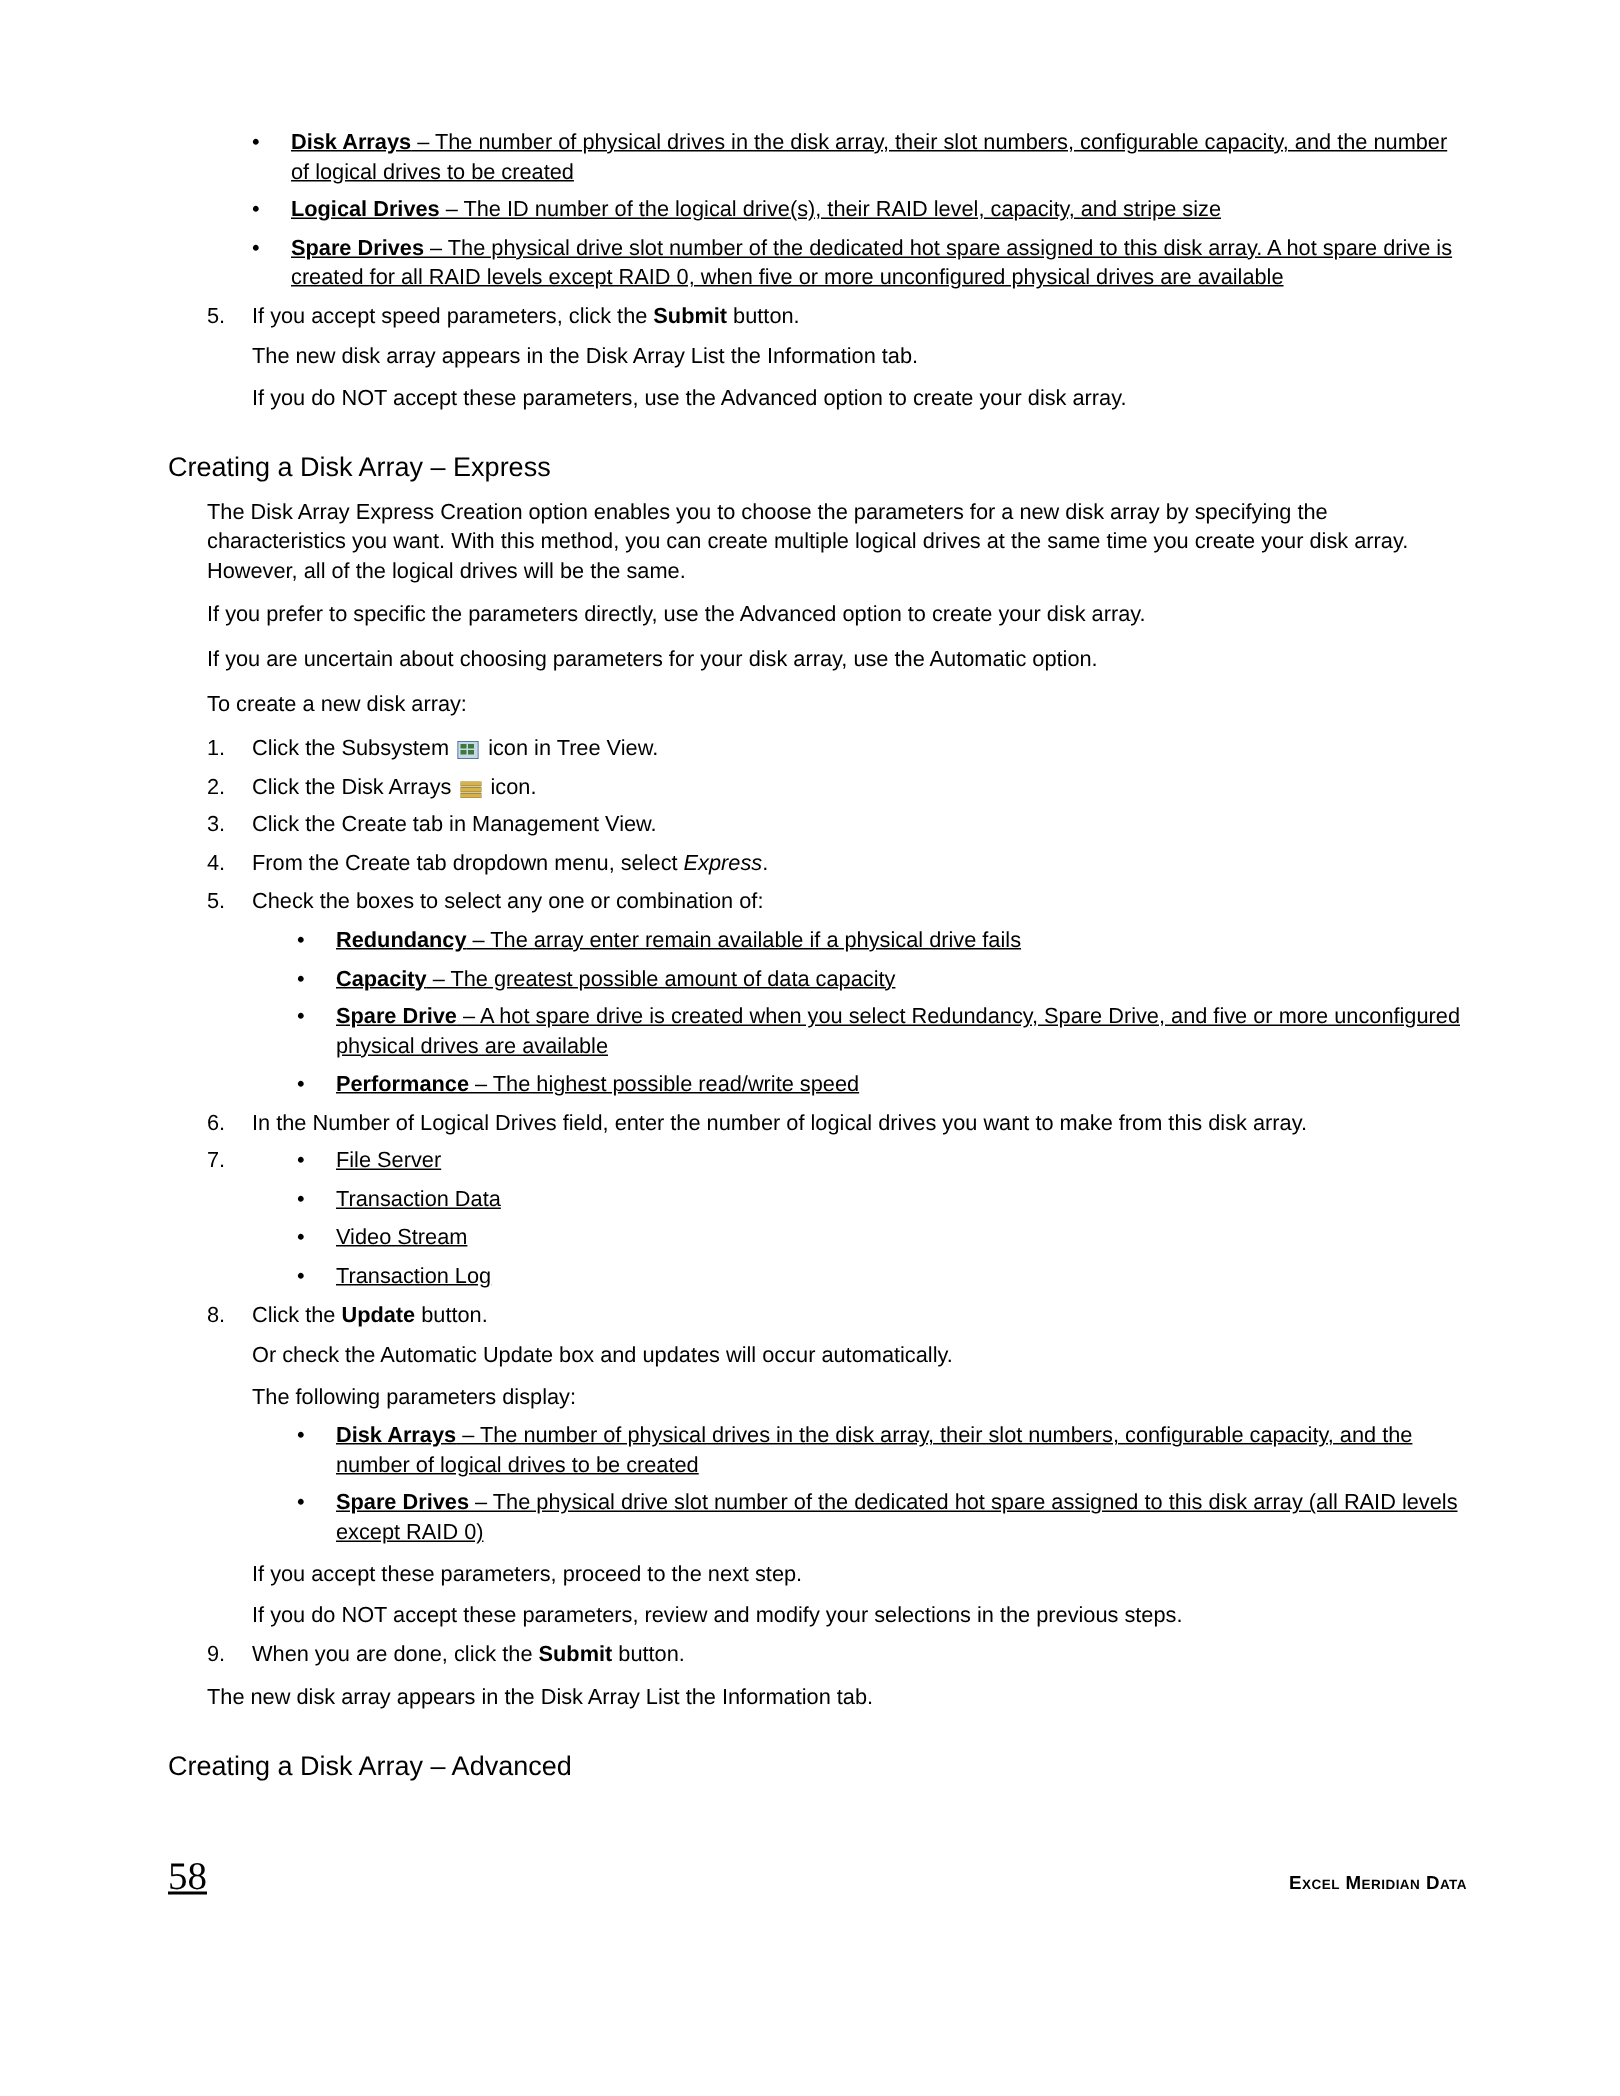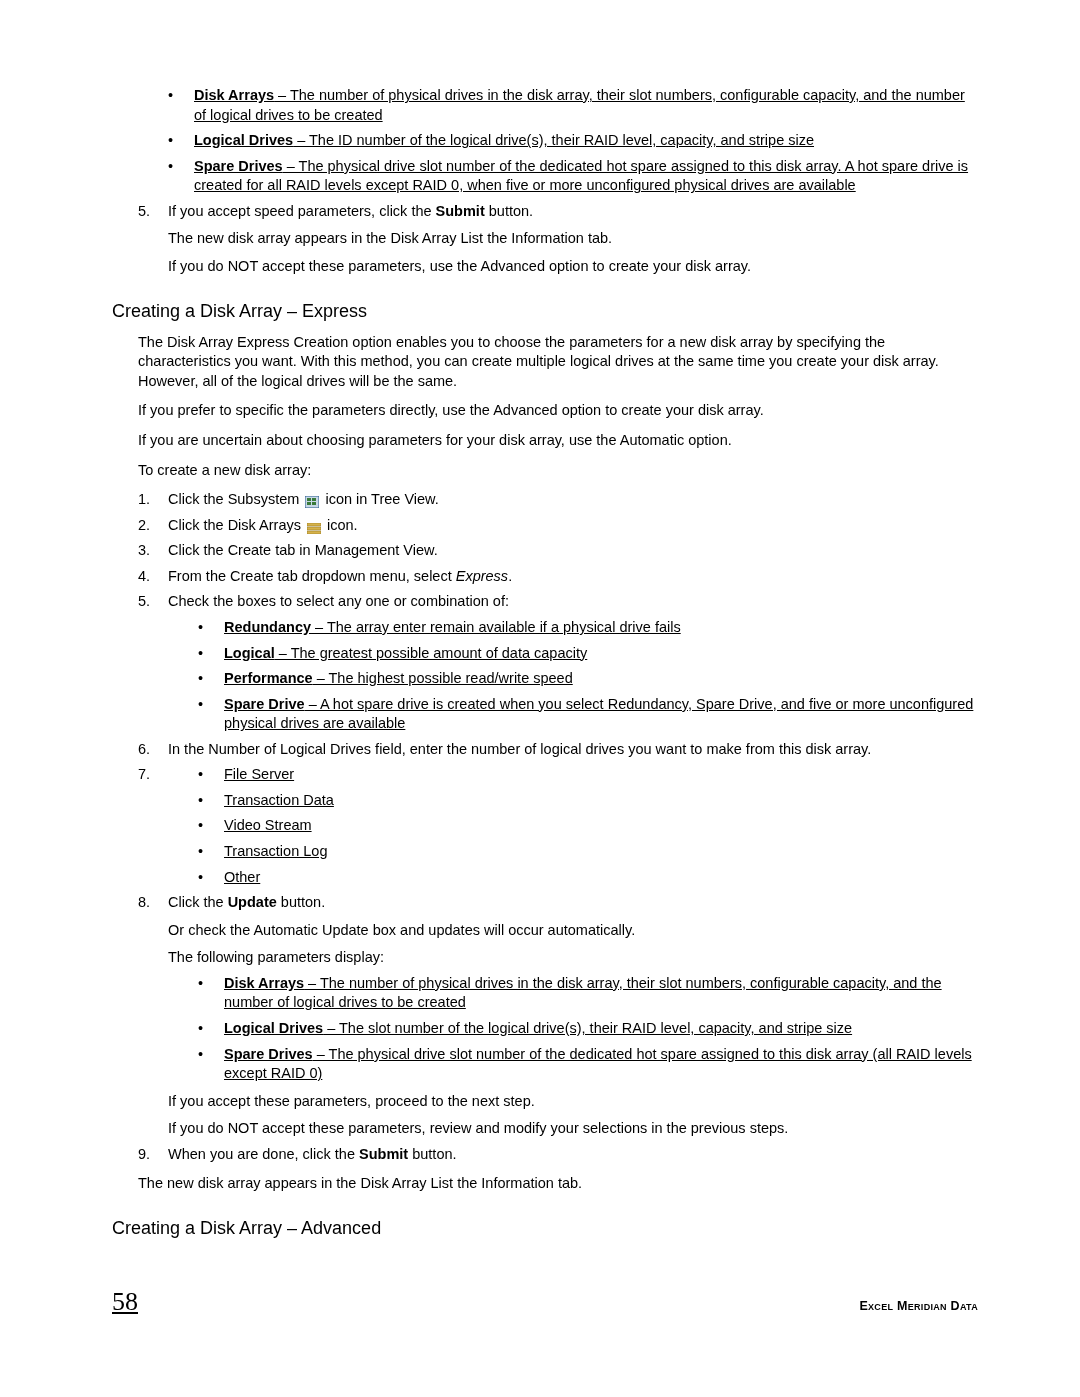--- a/index.html
+++ b/index.html
@@ -141,47 +141,45 @@
   </li>
   <li>
     <span class="num">4.</span>
     <span>From the Create tab dropdown menu, select </span><span class="italic">Express</span><span>.</span>
   </li>
   <li>
     <span class="num">5.</span>
     <span>Check the boxes to select any one or combination of:</span>
     <ul>
       <li><span class="bold">Redundancy</span><span> – The array enter remain available if a physical drive fails</span></li>
-      <li><span class="bold">Logical</span><span> – The greatest possible amount of data capacity</span></li>
+      <li><span class="bold">Capacity</span><span> – The greatest possible amount of data capacity</span></li>
+      <li><span class="bold">Spare Drive</span><span> – A hot spare drive is created when you select Redundancy, Spare Drive, and five or more unconfigured physical drives are available</span></li>
       <li><span class="bold">Performance</span><span> – The highest possible read/write speed</span></li>
-      <li><span class="bold">Spare Drive</span><span> – A hot spare drive is created when you select Redundancy, Spare Drive, and five or more unconfigured physical drives are available</span></li>
     </ul>
   </li>
   <li>
     <span class="num">6.</span>
     <span>In the Number of Logical Drives field, enter the number of logical drives you want to make from this disk array.</span>
   </li>
   <li>
     <span class="num">7.</span>
     <ul>
       <li>File Server</li>
       <li>Transaction Data</li>
       <li>Video Stream</li>
       <li>Transaction Log</li>
-      <li>Other</li>
     </ul>
   </li>
   <li>
     <span class="num">8.</span>
     <span>Click the </span><span class="bold">Update</span><span> button.</span>
     <p style="margin:8px 0 0 0;">Or check the Automatic Update box and updates will occur automatically.</p>
     <p style="margin:8px 0 0 0;">The following parameters display:</p>
     <ul>
       <li><span class="bold">Disk Arrays</span><span> – The number of physical drives in the disk array, their slot numbers, configurable capacity, and the number of logical drives to be created</span></li>
-      <li><span class="bold">Logical Drives</span><span> – The slot number of the logical drive(s), their RAID level, capacity, and stripe size</span></li>
       <li><span class="bold">Spare Drives</span><span> – The physical drive slot number of the dedicated hot spare assigned to this disk array (all RAID levels except RAID 0)</span></li>
     </ul>
     <p style="margin:8px 0 0 0;">If you accept these parameters, proceed to the next step.</p>
     <p style="margin:8px 0 0 0;">If you do NOT accept these parameters, review and modify your selections in the previous steps.</p>
   </li>
   <li>
     <span class="num">9.</span>
     <span>When you are done, click the </span><span class="bold">Submit</span><span> button.</span>
   </li>
 </ol>

